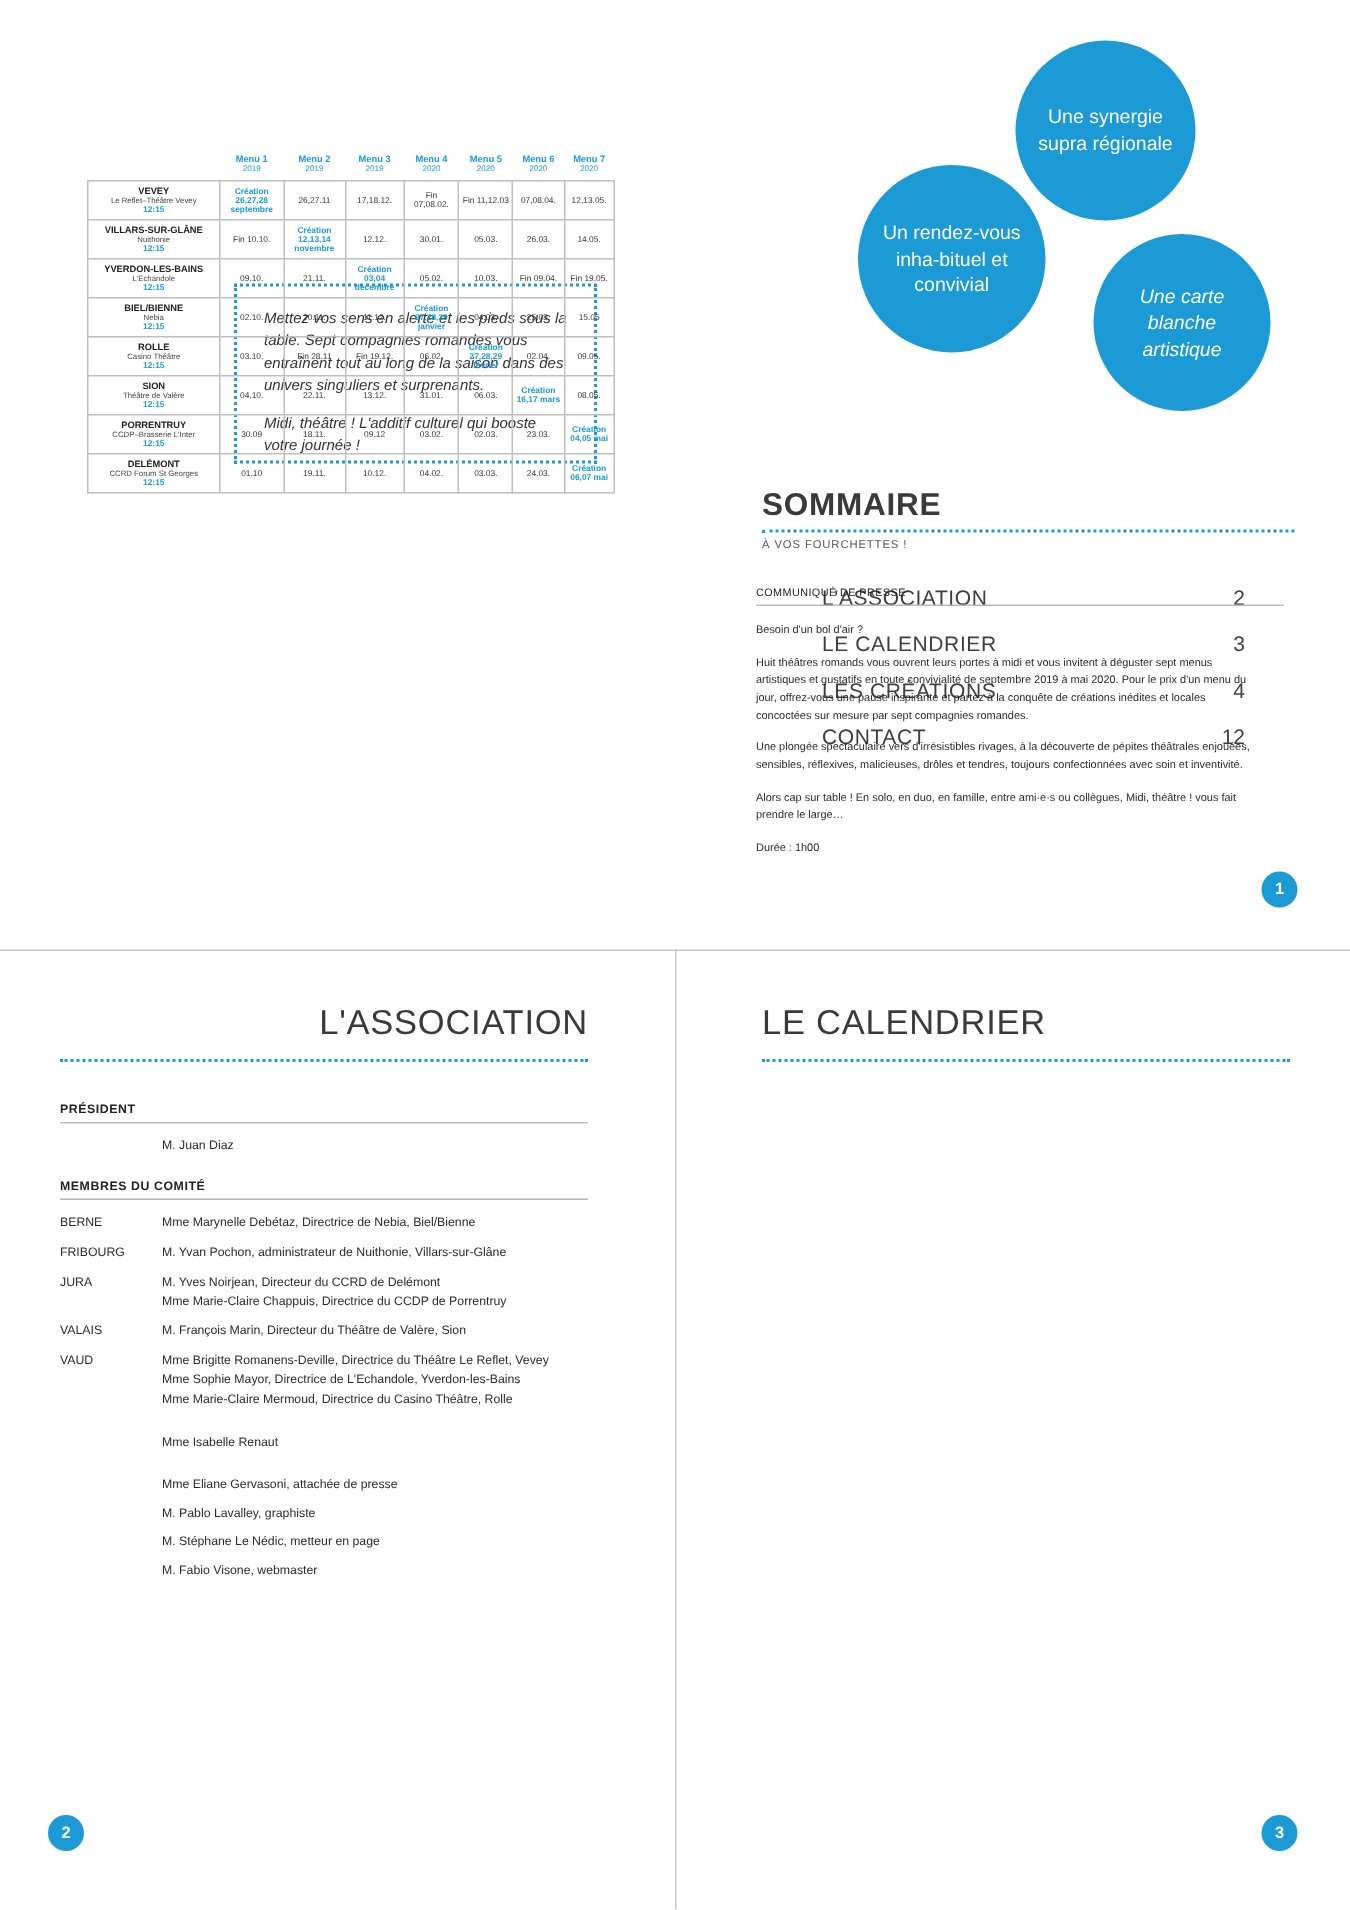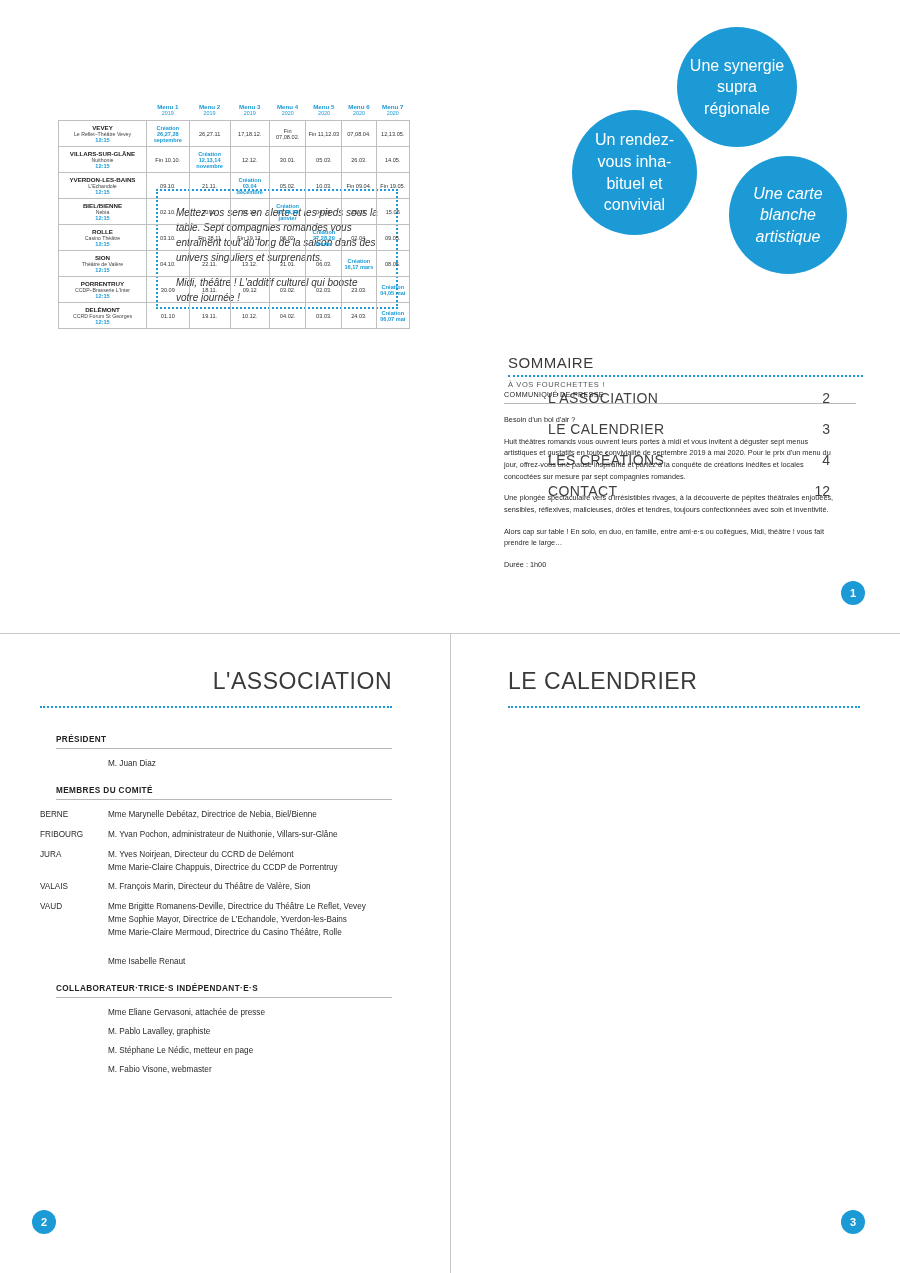--- a/index.html
+++ b/index.html
@@ -27,21 +27,21 @@
 
   
   .circles { position: absolute; left: 450px; top: 0; width: 450px; height: 330px; }
   .circle {
     position: absolute;
     border-radius: 50%;
     background: #1b9ad6;
     color: #ffffff;
     display: flex; align-items: center; justify-content: center;
     text-align: center;
-    font-size: 16px; line-height: 1.35;
+    font-size: 13px; line-height: 1.35;
     padding: 10px;
   }
   .circle-1 { left: 122px; top: 110px; width: 125px; height: 125px; }
   .circle-2 { left: 227px; top: 27px;  width: 120px; height: 120px; }
   .circle-3 { left: 279px; top: 156px; width: 118px; height: 118px; font-style: italic; }
 
   .quote-box {
     position: absolute;
     left: 156px; top: 189px;
     width: 242px; height: 120px;
@@ -53,23 +53,22 @@
     padding: 14px 18px 10px 18px;
   }
   .quote-box p { margin: 0 0 10px 0; }
   .quote-box p:last-child { margin-bottom: 16px; }
 
   .sommaire {
     position: absolute;
     left: 508px; top: 325px; width: 355px;
   }
   .sommaire-title {
-    font-size: 15px; color: #3a3a3a; font-weight: 400;
+    font-size: 21px; color: #3a3a3a; font-weight: 700;
     letter-spacing: 0.5px;
-    margin-top: 29px;
   }
   .dotted-rule {
     border-bottom: 2px dotted #1b9ad6;
     margin-top: 4px; margin-bottom: 3px;
   }
   .sommaire-sub {
     font-size: 7.5px; color: #555; letter-spacing: 0.6px;
   }
   .toc { position: absolute; left: 508px; top: 390px; width: 322px; }
   .toc-row {
@@ -100,21 +99,20 @@
   }
   .assoc-rule {
     position: absolute; left: 40px; top: 73px; width: 352px;
     border-bottom: 2px dotted #1b9ad6;
   }
   .assoc-body { position: absolute; left: 40px; top: 102px; width: 352px; }
   .sect-head {
     font-size: 8.2px; color: #222; font-weight: bold; letter-spacing: 0.4px;
     padding-bottom: 4px; border-bottom: 1px solid #b9b9b9;
     margin-bottom: 9px;
-    margin-left: 16px;
   }
   .sect-block { margin-bottom: 16px; }
   .member-row { display: flex; font-size: 8.2px; color: #2b2b2b; margin-bottom: 7px; line-height: 1.45; }
   .member-region { width: 68px; flex: 0 0 68px; text-align: left; padding-right: 14px; }
   .member-names { flex: 1; }
   .member-names div { margin-bottom: 1px; }
   .plain-row { font-size: 8.2px; color: #2b2b2b; margin-bottom: 7px; padding-left: 68px; line-height: 1.45; }
 
   
   .cal { position: absolute; left: 450px; top: 633px; width: 450px; height: 640px; }
@@ -251,21 +249,20 @@
               <div>Mme Brigitte Romanens-Deville, Directrice du Théâtre Le Reflet, Vevey</div>
               <div>Mme Sophie Mayor, Directrice de L'Echandole, Yverdon-les-Bains</div>
               <div>Mme Marie-Claire Mermoud, Directrice du Casino Théâtre, Rolle</div>
             </div>
           </div>
         </div>
         <div class="sect-block">
           <div class="plain-row">Mme Isabelle Renaut</div>
         </div>
         <div class="sect-block">
-          <div class="sect-head">COLLABORATEUR·TRICE·S INDÉPENDANT·E·S</div>
           <div class="plain-row">Mme Eliane Gervasoni, attachée de presse</div>
           <div class="plain-row">M. Pablo Lavalley, graphiste</div>
           <div class="plain-row">M. Stéphane Le Nédic, metteur en page</div>
           <div class="plain-row">M. Fabio Visone, webmaster</div>
         </div>
       </div>
   </div>
   <div class="pagenum pagenum-2">2</div>
 
   <div class="cal">

